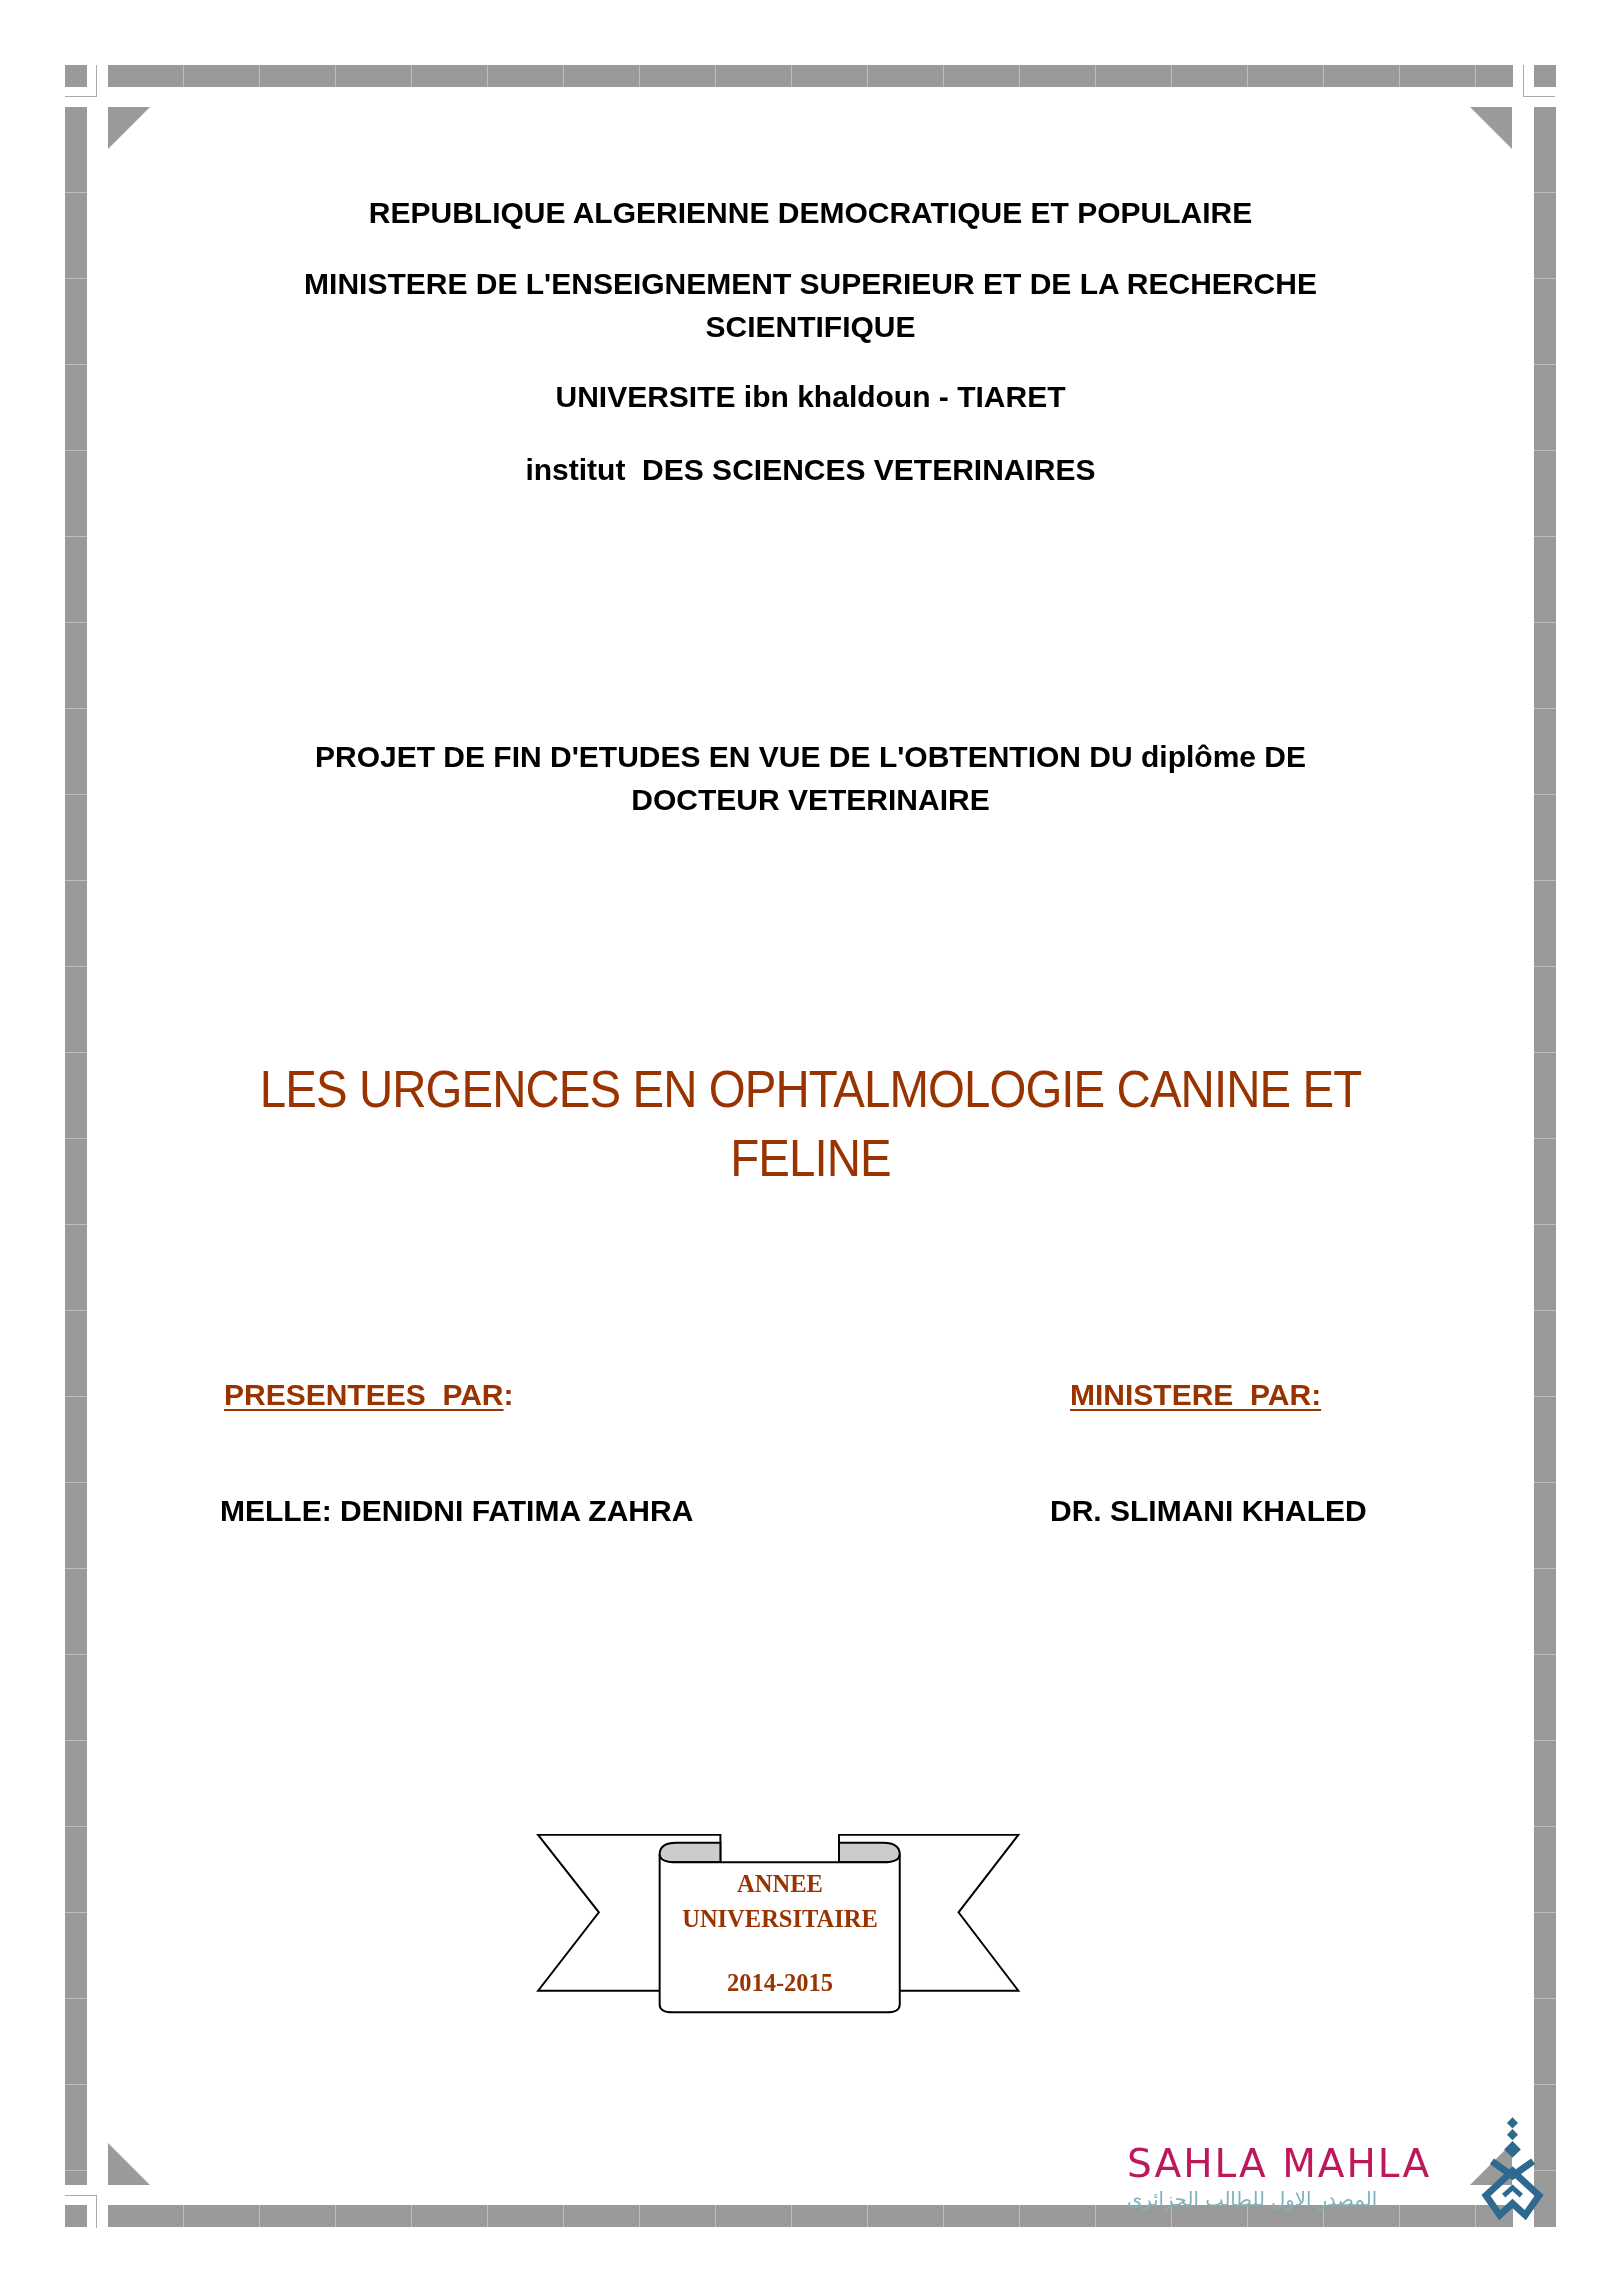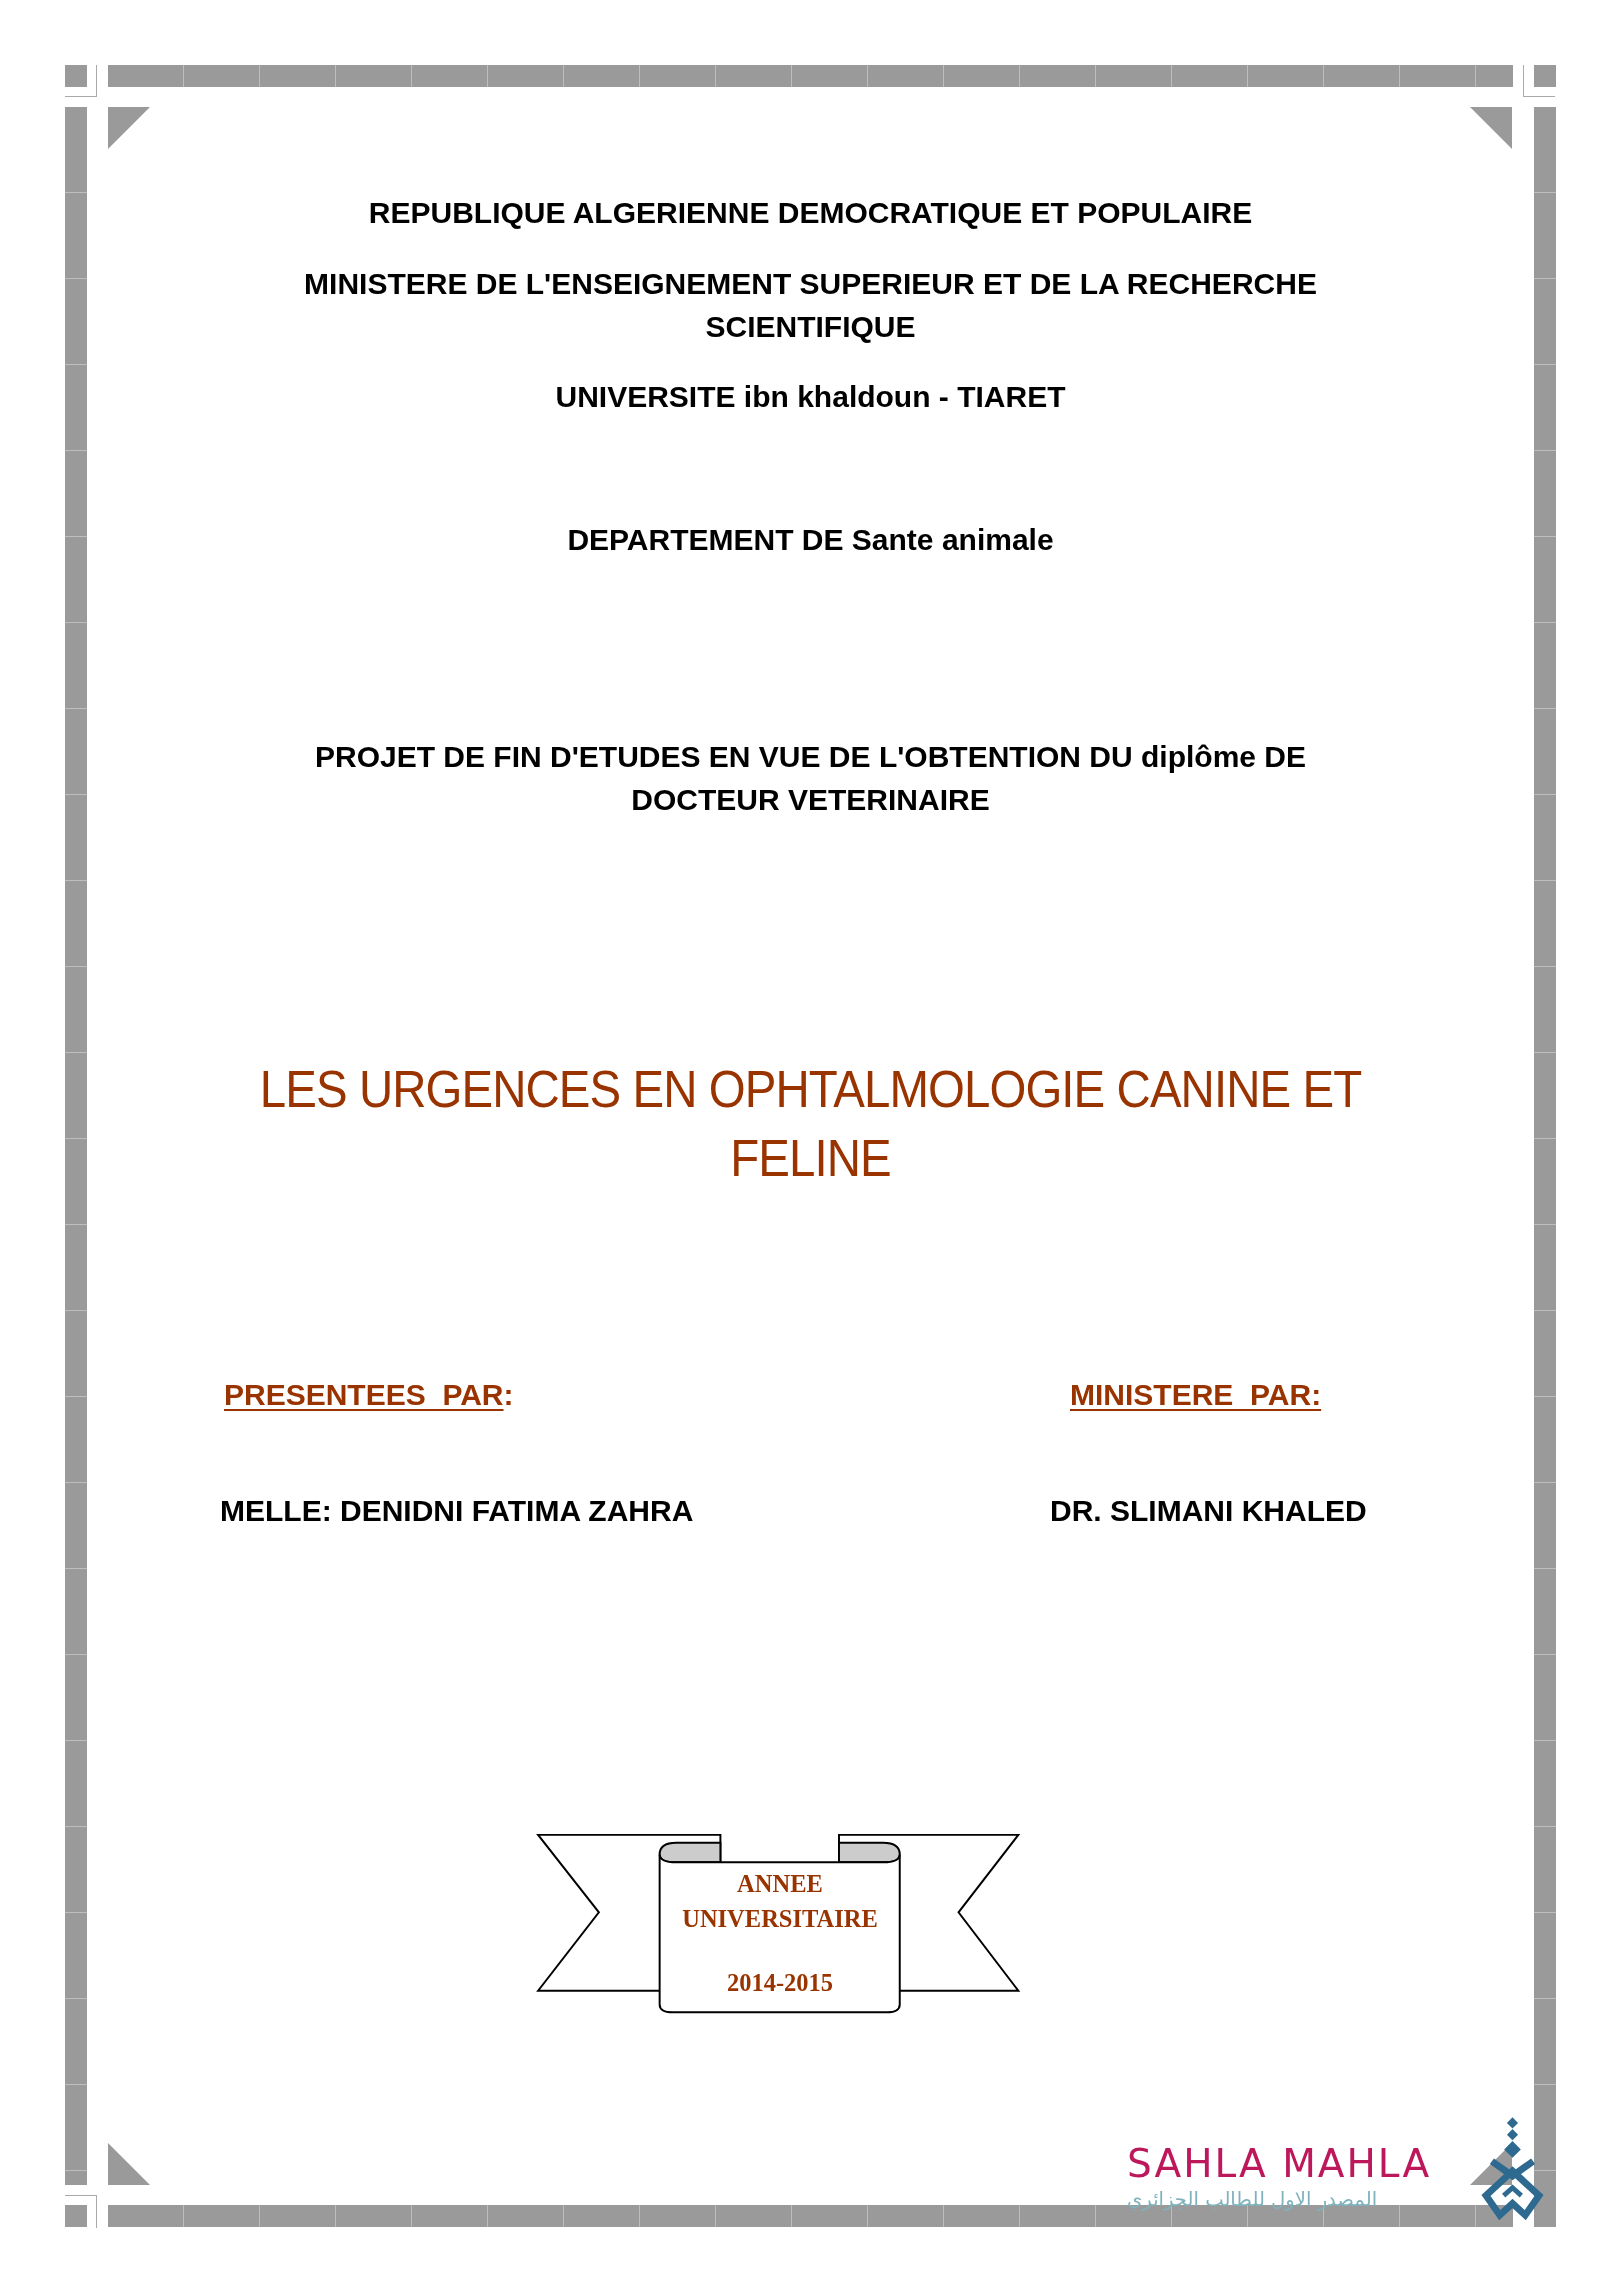--- a/index.html
+++ b/index.html
@@ -48,21 +48,21 @@
 
   <div class="tri" style="left:108px; top:107px; border-top:42px solid #9a9a9a; border-right:42px solid transparent;"></div>
   <div class="tri" style="left:1470px; top:107px; border-top:42px solid #9a9a9a; border-left:42px solid transparent;"></div>
   <div class="tri" style="left:108px; top:2143px; border-bottom:42px solid #9a9a9a; border-right:42px solid transparent;"></div>
   <div class="tri" style="left:1470px; top:2143px; border-bottom:42px solid #9a9a9a; border-left:42px solid transparent;"></div>
 
   <div class="line" style="top:195px;">REPUBLIQUE ALGERIENNE DEMOCRATIQUE ET POPULAIRE</div>
   <div class="line" style="top:266px;">MINISTERE DE L'ENSEIGNEMENT SUPERIEUR ET DE LA RECHERCHE</div>
   <div class="line" style="top:309px;">SCIENTIFIQUE</div>
   <div class="line" style="top:379px;">UNIVERSITE ibn khaldoun - TIARET</div>
-  <div class="line" style="top:522px;">DEPARTEMENT DE Sante animale</div>
+  <div class="line" style="top:452px; white-space: pre;">institut  DES SCIENCES VETERINAIRES</div>
 
   <div class="line" style="top:782px;">DOCTEUR VETERINAIRE</div>
   <div class="line" style="top:739px;">PROJET DE FIN D'ETUDES EN VUE DE L'OBTENTION DU diplôme DE</div>
 
 
   <div class="title" style="top:1055px;">LES URGENCES EN OPHTALMOLOGIE CANINE ET</div>
   <div class="title" style="top:1124px;">FELINE</div>
 
   <div class="abs brown" style="left:224px; top:1377px;">
     <span class="underline" style="white-space: pre;">PRESENTEES  PAR</span><span>:</span>

